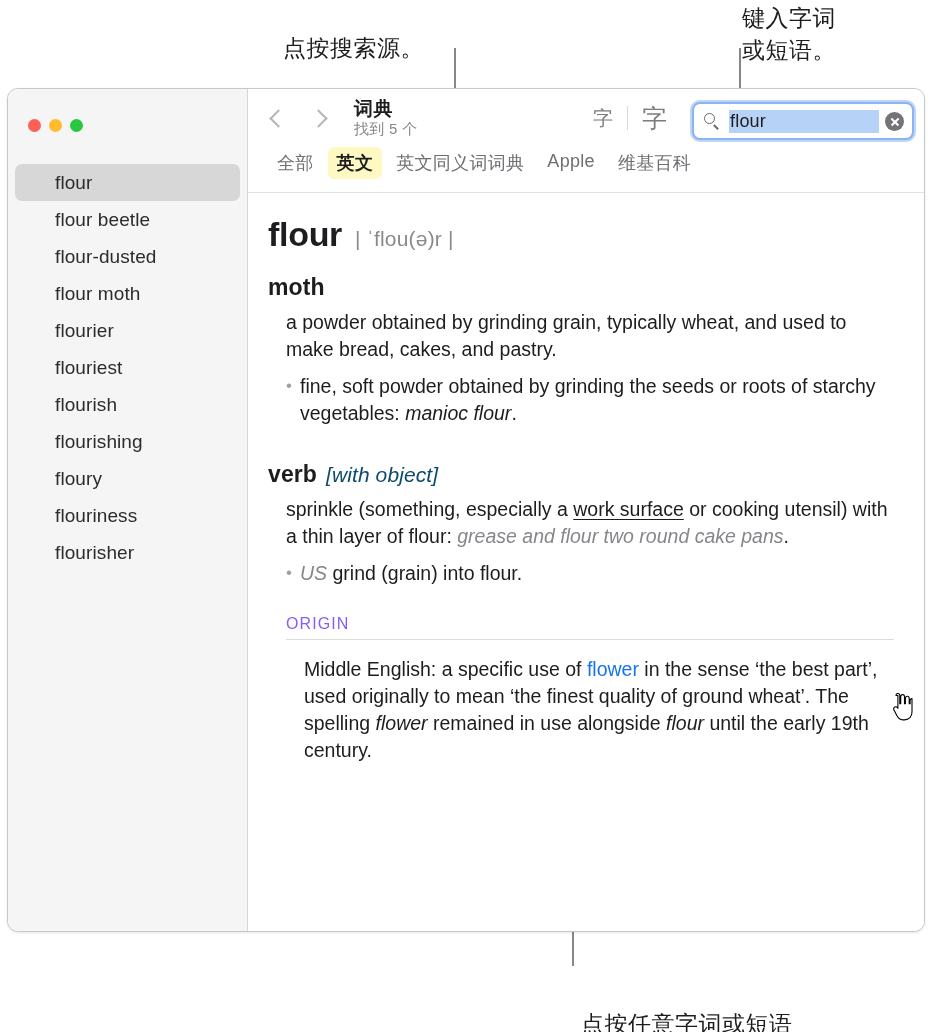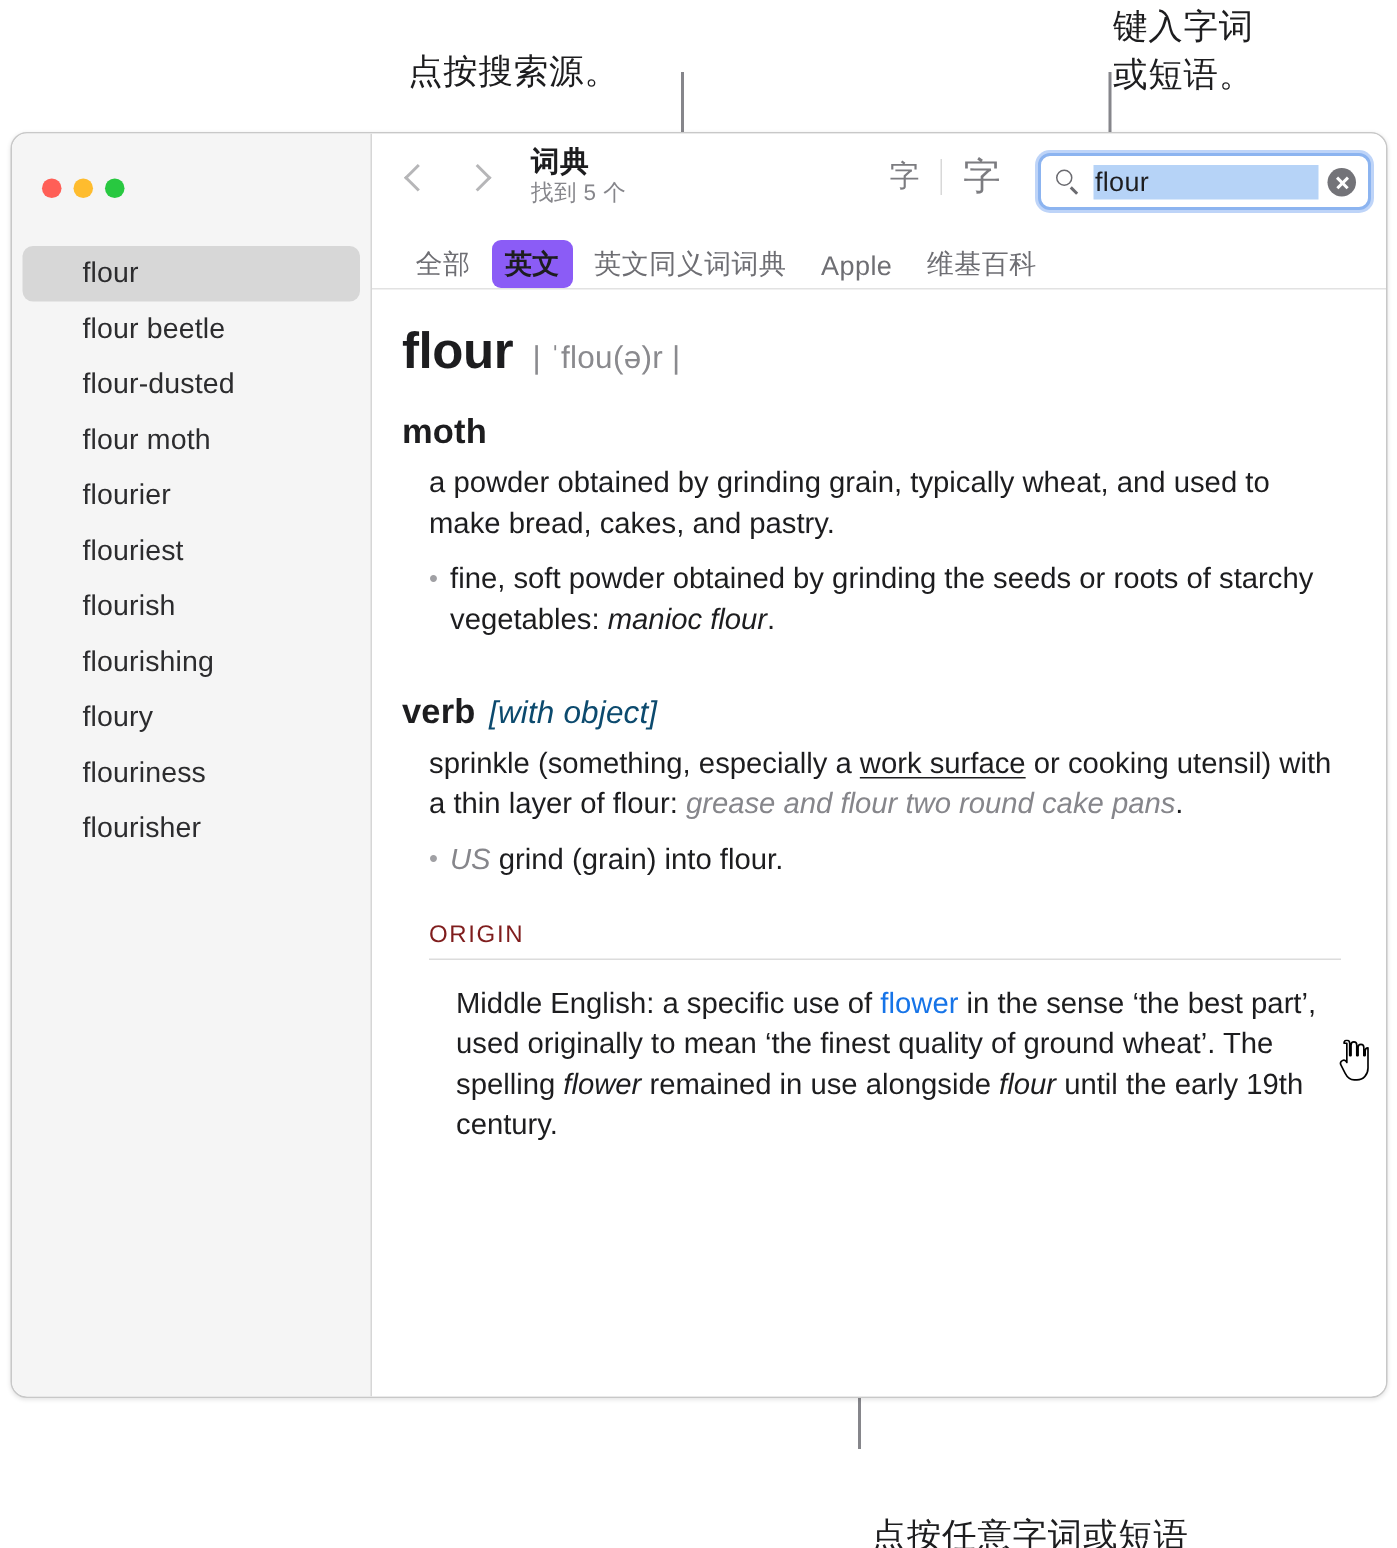--- a/index.html
+++ b/index.html
@@ -247,36 +247,36 @@
     background: #ffffff;
   }
   .clear-btn::before { transform: rotate(45deg); }
   .clear-btn::after  { transform: rotate(-45deg); }
 
   
   #sources {
     height: 45px;
     flex: 0 0 45px;
     display: flex;
-    align-items: flex-end;
+    align-items: flex-start;
     padding-left: 20px;
     border-bottom: 1px solid #e2e2e2;
     gap: 5px;
   }
   .source-tab {
     font-size: 18px;
     color: #6e6e73;
     padding: 4px 9px;
     border-radius: 6px;
     cursor: default;
     letter-spacing: 0.3px;
     white-space: nowrap;
   }
   .source-tab.active {
-    background: #8b5cf6;
+    background: #fef9c3;
     color: #1d1d1f;
     font-weight: bold;
   }
   .source-tab.latin { font-family: "Liberation Sans", sans-serif; }
 
   
   #entry {
     flex: 1 1 auto;
     padding: 22px 30px 0 20px;
     overflow: hidden;
@@ -341,21 +341,21 @@
     cursor: pointer;
   }
   .bluelink {
     color: #1674e8;
     cursor: pointer;
   }
   .block-gap { height: 24px; }
 
   .origin-label {
     font-size: 16px;
-    color: #7f1d1d;
+    color: #8b5cf6;
     letter-spacing: 1.1px;
     margin: 28px 0 6px 18px;
   }
   .origin-rule {
     height: 1px;
     background: #dcdcdc;
     margin: 0 0 16px 18px;
     max-width: 627px;
   }
   .origin-text {
@@ -373,21 +373,21 @@
     width: 24px;
     height: 28px;
     pointer-events: none;
   }
 </style>
 </head>
 <body>
 
 <div id="stage">
 
-  <div class="callout-text" style="left:272px; top:32px;">点按搜索源。</div>
+  <div class="callout-text" style="left:283px; top:32px;">点按搜索源。</div>
   <div class="leader leader-v" style="left:454px; top:48px; height:110px;"></div>
   <div class="leader leader-h" style="left:258px; top:156px; width:404px;"></div>
   <div class="leader leader-v" style="left:258px; top:156px; height:14px;"></div>
   <div class="leader leader-v" style="left:660px; top:156px; height:14px;"></div>
 
   <div class="callout-text" style="left:742px; top:2px;">键入字词
 或短语。</div>
   <div class="leader leader-v" style="left:739px; top:48px; height:62px;"></div>
 
   <div class="leader leader-v" style="left:572px; top:508px; height:458px;"></div>

